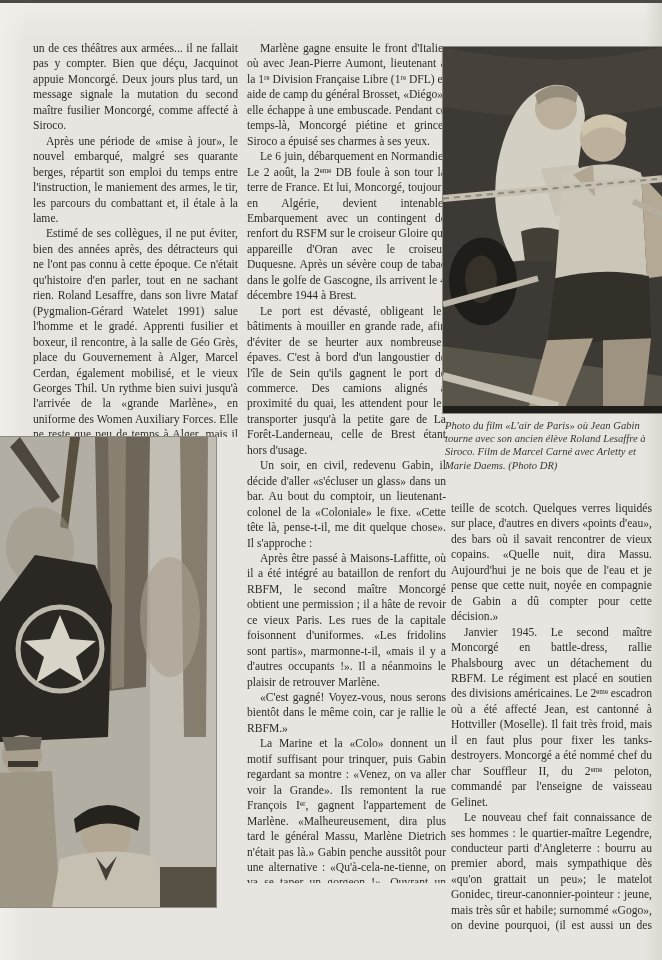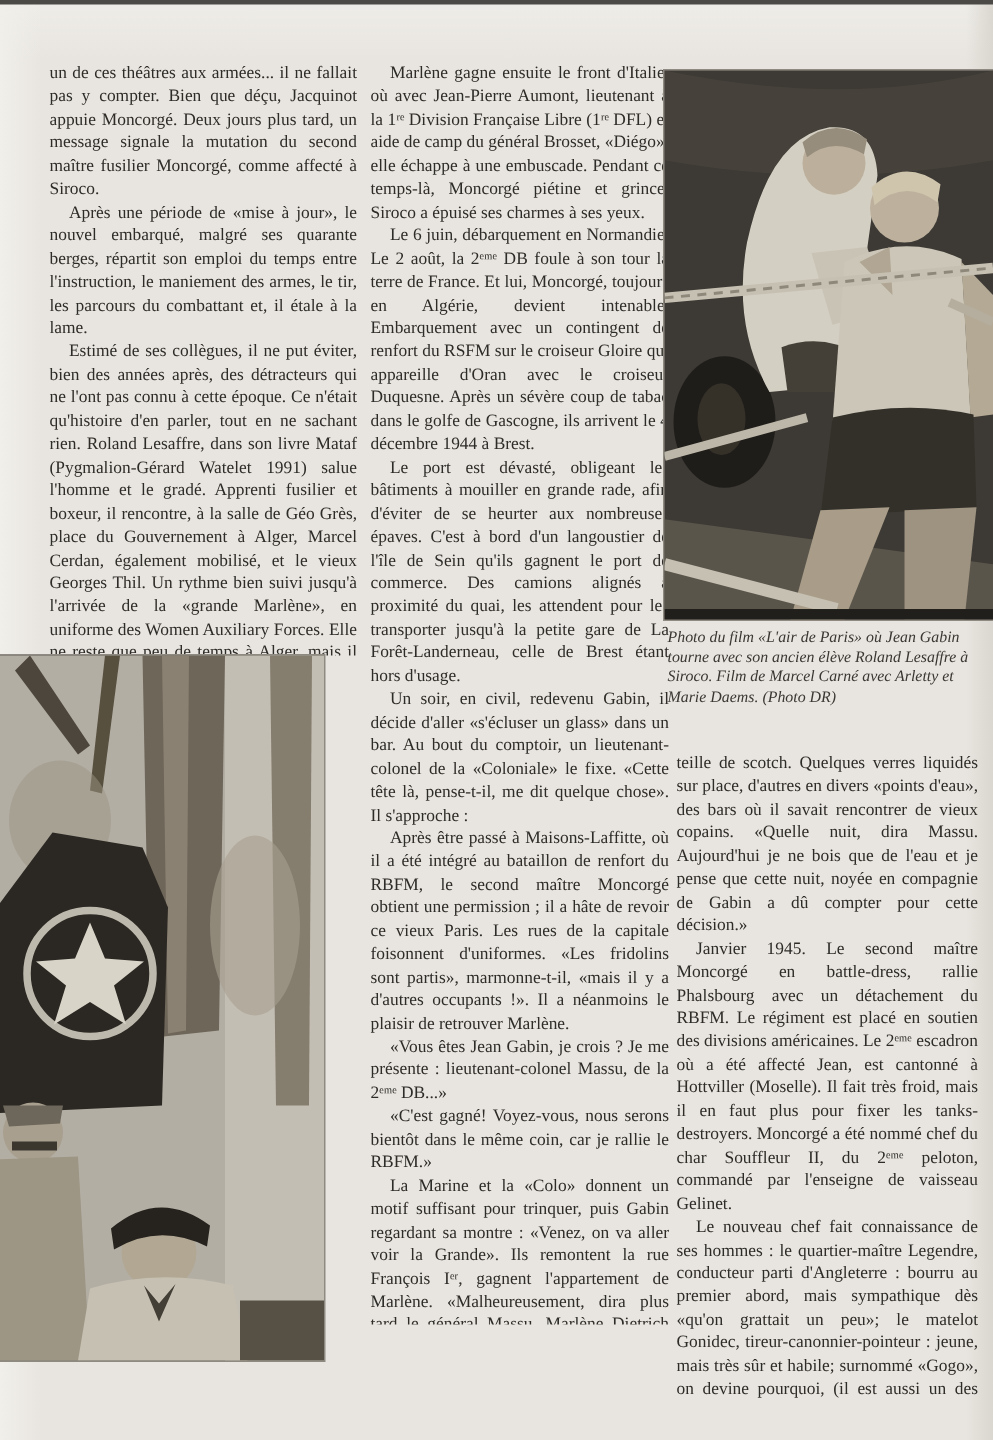--- a/index.html
+++ b/index.html
@@ -99,21 +99,20 @@
       <rect x="160" y="430" width="56" height="40" fill="#575145"></rect>
     </svg>
   </div>
 
   <div class="col" id="col2">
     <p class="ind">Marlène gagne ensuite le front d'Italie, où avec Jean-Pierre Aumont, lieutenant à la 1ʳᵉ Division Française Libre (1ʳᵉ DFL) et aide de camp du général Brosset, «Diégo», elle échappe à une embuscade. Pendant ce temps-là, Moncorgé piétine et grince. Siroco a épuisé ses charmes à ses yeux.</p>
     <p class="ind">Le 6 juin, débarquement en Normandie. Le 2 août, la 2ᵉᵐᵉ DB foule à son tour la terre de France. Et lui, Moncorgé, toujours en Algérie, devient intenable. Embarquement avec un contingent de renfort du RSFM sur le croiseur Gloire qui appareille d'Oran avec le croiseur Duquesne. Après un sévère coup de tabac dans le golfe de Gascogne, ils arrivent le 4 décembre 1944 à Brest.</p>
     <p class="ind">Le port est dévasté, obligeant les bâtiments à mouiller en grande rade, afin d'éviter de se heurter aux nombreuses épaves. C'est à bord d'un langoustier de l'île de Sein qu'ils gagnent le port de commerce. Des camions alignés à proximité du quai, les attendent pour les transporter jusqu'à la petite gare de La Forêt-Landerneau, celle de Brest étant hors d'usage.</p>
     <p class="ind">Un soir, en civil, redevenu Gabin, il décide d'aller «s'écluser un glass» dans un bar. Au bout du comptoir, un lieutenant-colonel de la «Coloniale» le fixe. «Cette tête là, pense-t-il, me dit quelque chose». Il s'approche :</p>
     <p class="ind">Après être passé à Maisons-Laffitte, où il a été intégré au bataillon de renfort du RBFM, le second maître Moncorgé obtient une permission ; il a hâte de revoir ce vieux Paris. Les rues de la capitale foisonnent d'uniformes. «Les fridolins sont partis», marmonne-t-il, «mais il y a d'autres occupants !». Il a néanmoins le plaisir de retrouver Marlène.</p>
-    <p class="ind">«Vous êtes Jean Gabin, je crois ? Je me présente : lieutenant-colonel Massu, de la 2ᵉᵐᵉ DB...»</p>
     <p class="ind">«C'est gagné! Voyez-vous, nous serons bientôt dans le même coin, car je rallie le RBFM.»</p>
     <p class="ind">La Marine et la «Colo» donnent un motif suffisant pour trinquer, puis Gabin regardant sa montre : «Venez, on va aller voir la Grande». Ils remontent la rue François Iᵉʳ, gagnent l'appartement de Marlène. «Malheureusement, dira plus tard le général Massu, Marlène Dietrich n'était pas là.» Gabin penche aussitôt pour une alternative : «Qu'à-cela-ne-tienne, on va se taper un gorgeon !». Ouvrant un placard, écartant des vêtements où Massu aperçoit une tenue de second maître, l'acteur en sort une bou-</p>
   </div>
 
   <div class="photo" id="photo2">
     <svg viewBox="0 0 219 367" preserveAspectRatio="none">
       <rect x="0" y="0" width="219" height="367" fill="#3d3a35"></rect>
       <path d="M0,0 Q120,25 219,0 L219,60 Q110,80 0,60 Z" fill="#4a463f" opacity="0.7"></path>
       <path d="M0,300 L219,330 L219,367 L0,367 Z" fill="#5a554b"></path>
 

